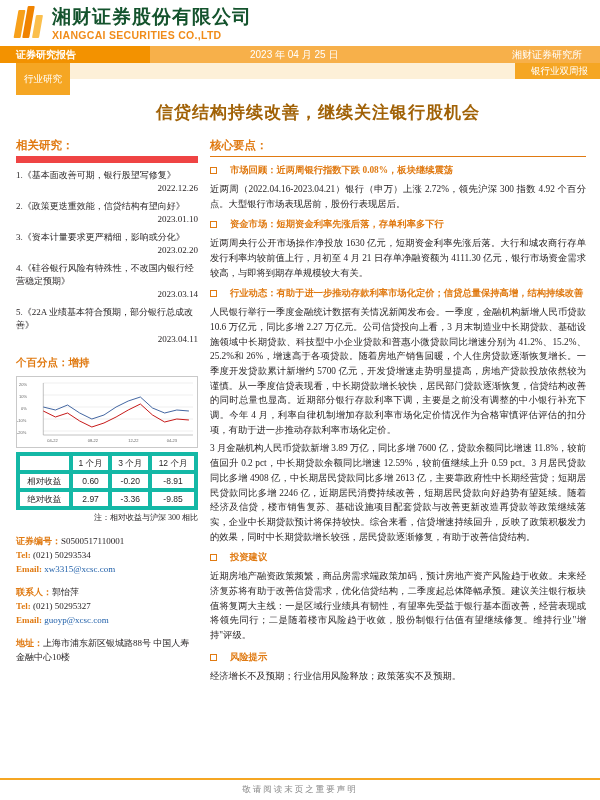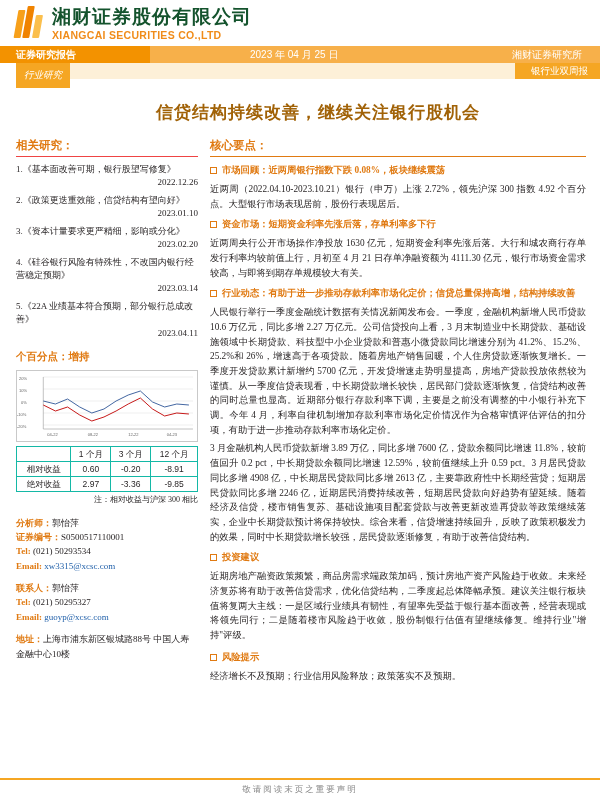--- a/index.html
+++ b/index.html
@@ -68,26 +68,25 @@
     position: absolute; right: 18px; top: 0; height: 17px;
     display: flex; align-items: center;
     color: #fff; font-size: 10px;
     font-family: "Liberation Sans", sans-serif;
   }
   .ribbon-row2 {
     position: relative; height: 16px;
     background: linear-gradient(to right,#ffffff 0 16px, #fdf0d8 16px 100%);
   }
   .row2-tag {
-    position: absolute; left: 16px; top: 0; height: 25px;
+    position: absolute; left: 16px; top: 0; height: 32px;
     background: #f5a623; color: #fff;
     font-size: 9.5px; padding: 0 8px;
     display: flex; align-items: center;
     font-family: "Liberation Sans", sans-serif;
-    font-style: italic;
   }
   .row2-right {
     position: absolute; right: 0; top: 0; height: 16px;
     background: #f5a623; color: #fff;
     font-size: 9.5px; padding: 0 12px 0 16px;
     display: flex; align-items: center;
     font-family: "Liberation Sans", sans-serif;
   }
 
   
@@ -108,21 +107,21 @@
     padding: 0 14px 0 16px;
     gap: 12px;
   }
   .col-left { width: 182px; flex: 0 0 182px; }
   .col-right { flex: 1 1 auto; }
 
   .sec-head {
     color: #e07a12;
     font-weight: bold;
     font-size: 11.5px;
-    border-bottom: 1px solid #ef4444;
+    border-bottom: 7px solid #ef4444;
     padding-bottom: 3px;
     margin-bottom: 6px;
   }
   .rel-list { font-size: 9px; line-height: 1.45; color: #231f20; }
   .rel-item { margin-bottom: 5px; }
   .rel-item .t { display: block; }
   .rel-item .d { display: block; text-align: right; color: #231f20; }
 
   .rating-line {
     font-size: 10.5px; font-weight: bold;
@@ -143,21 +142,21 @@
   }
   .chart-svg { display: block; width: 100%; height: 100%; }
 
   table.perf {
     width: 100%;
     border-collapse: collapse;
     font-size: 8.5px;
     font-family: "Liberation Sans", sans-serif;
   }
   table.perf th, table.perf td {
-    border: 1px solid #14b8a6;
+    border: 4px solid #14b8a6;
     text-align: center;
     padding: 2px 1px;
     line-height: 1.2;
   }
   table.perf th { font-weight: normal; }
   .note {
     font-size: 8px; text-align: right; margin-top: 3px; line-height:1.3;
   }
 
   .meta-block { font-size: 9px; line-height: 1.6; margin-top: 10px; }
@@ -165,21 +164,21 @@
   .meta-block .mail { color: #1f5fa9; }
   .meta-group { margin-bottom: 8px; }
 
   
   .core-head {
     color: #e07a12; font-weight: bold; font-size: 11.5px;
     border-bottom: 1px solid #e07a12;
     padding-bottom: 3px; margin-bottom: 6px;
   }
   .bullet {
-    display: flex; gap: 5px;
+    display: flex; gap: 13px;
     margin-top: 7px;
   }
   .bullet .sq {
     width: 7px; height: 7px; flex: 0 0 7px;
     border: 1.3px solid #e07a12;
     margin-top: 3px;
   }
   .bullet .bt {
     font-size: 9.3px; line-height: 1.5;
     color: #e07a12; font-weight: bold;
@@ -302,23 +301,20 @@
         <td>-3.36</td>
         <td>-9.85</td>
       </tr>
     </tbody>
       </table>
     <div class="note">注：相对收益与沪深 300 相比</div>
 
     <div class="meta-block">
       <div class="meta-group">
         <div>
-          <span class="lbl">分析师：</span><span>郭怡萍</span>
-        </div>
-        <div>
           <span class="lbl">证券编号：</span><span>S0500517110001</span>
         </div>
         <div>
           <span class="lbl">Tel:</span> <span>(021) 50293534</span>
         </div>
         <div>
           <span class="lbl">Email:</span> <span class="mail">xw3315@xcsc.com</span>
         </div>
       </div>
 
@@ -340,21 +336,21 @@
     </div>
   </div>
 
   <div class="col-right">
     <div class="core-head">核心要点：</div>
 
     <div class="bullet">
       <span class="sq"></span>
       <span class="bt">市场回顾：近两周银行指数下跌 0.08%，板块继续震荡</span>
     </div>
-    <p class="para">近两周（2022.04.10-2023.10.21）银行（申万）上涨 2.72%，领先沪深 300 指数 4.92 个百分点。大型银行市场表现居前，股份行表现居后。</p>
+    <p class="para">近两周（2022.04.16-2023.04.21）银行（申万）上涨 2.72%，领先沪深 300 指数 4.92 个百分点。大型银行市场表现居前，股份行表现居后。</p>
 
     <div class="bullet">
       <span class="sq"></span>
       <span class="bt">资金市场：短期资金利率先涨后落，存单利率多下行</span>
     </div>
     <p class="para">近两周央行公开市场操作净投放 1630 亿元，短期资金利率先涨后落。大行和城农商行存单发行利率均较前值上行，月初至 4 月 21 日存单净融资额为 4111.30 亿元，银行市场资金需求较高，与即将到期存单规模较大有关。</p>
 
     <div class="bullet">
       <span class="sq"></span>
       <span class="bt">行业动态：有助于进一步推动存款利率市场化定价；信贷总量保持高增，结构持续改善</span>

